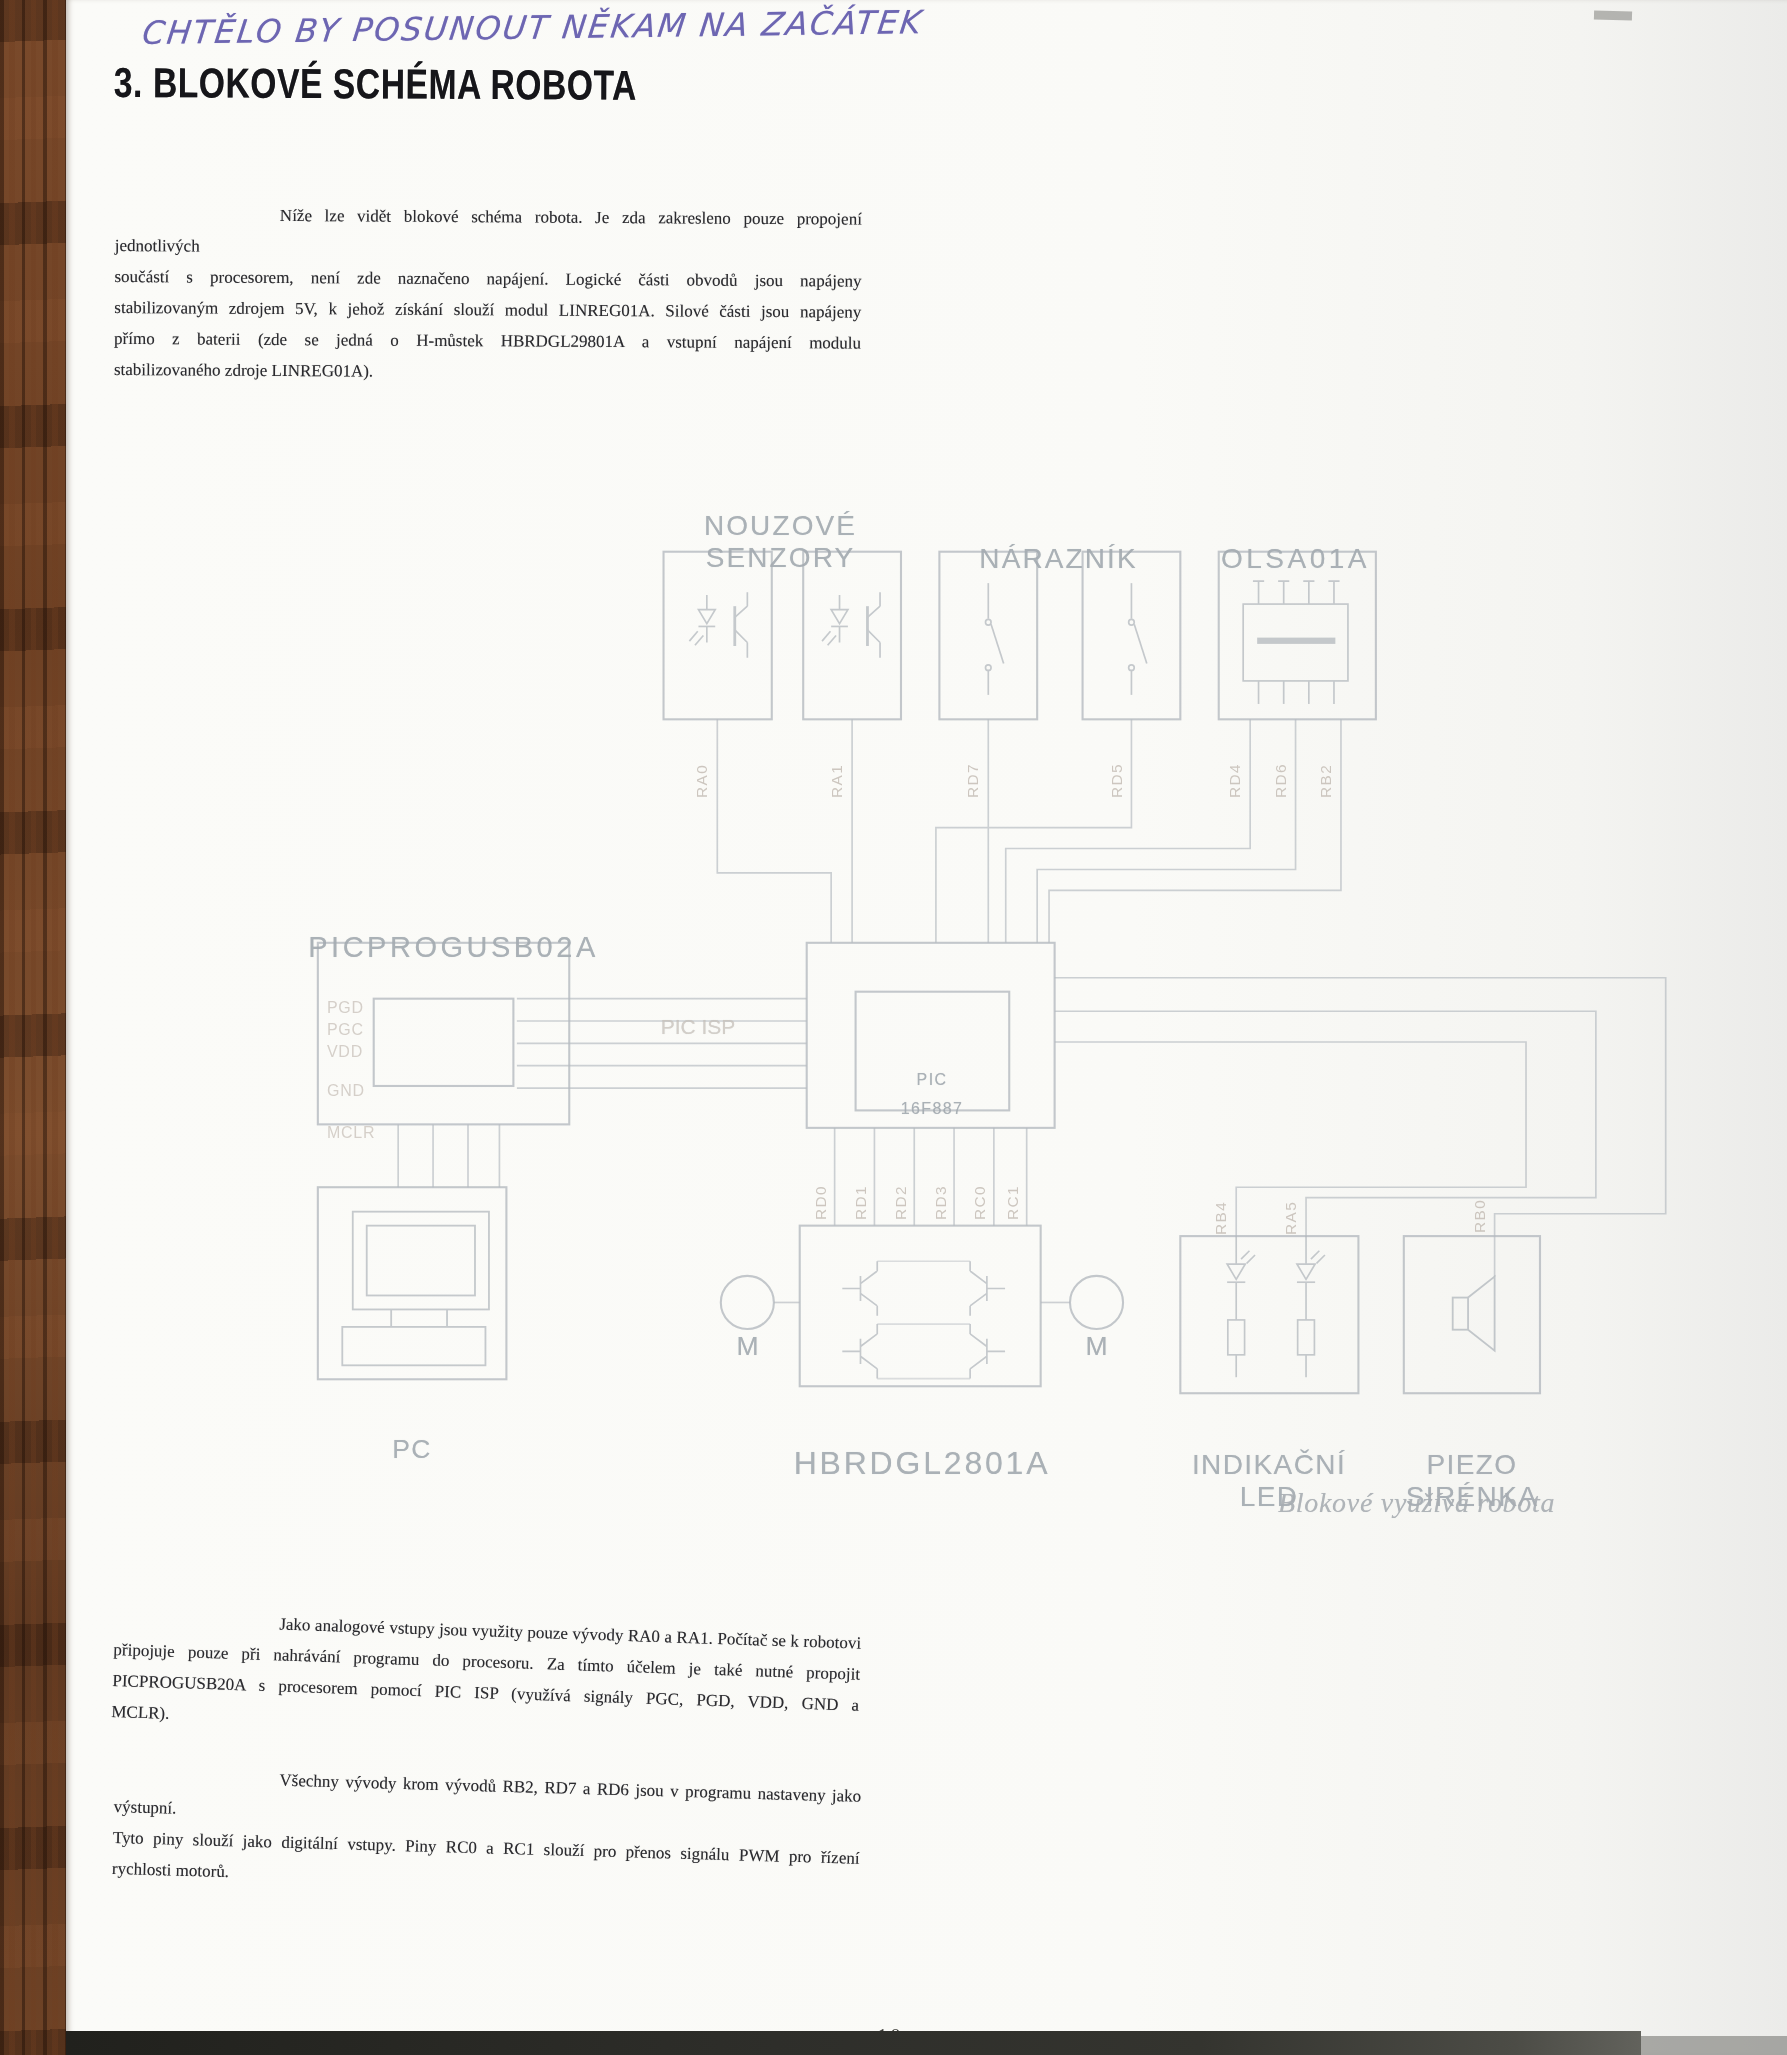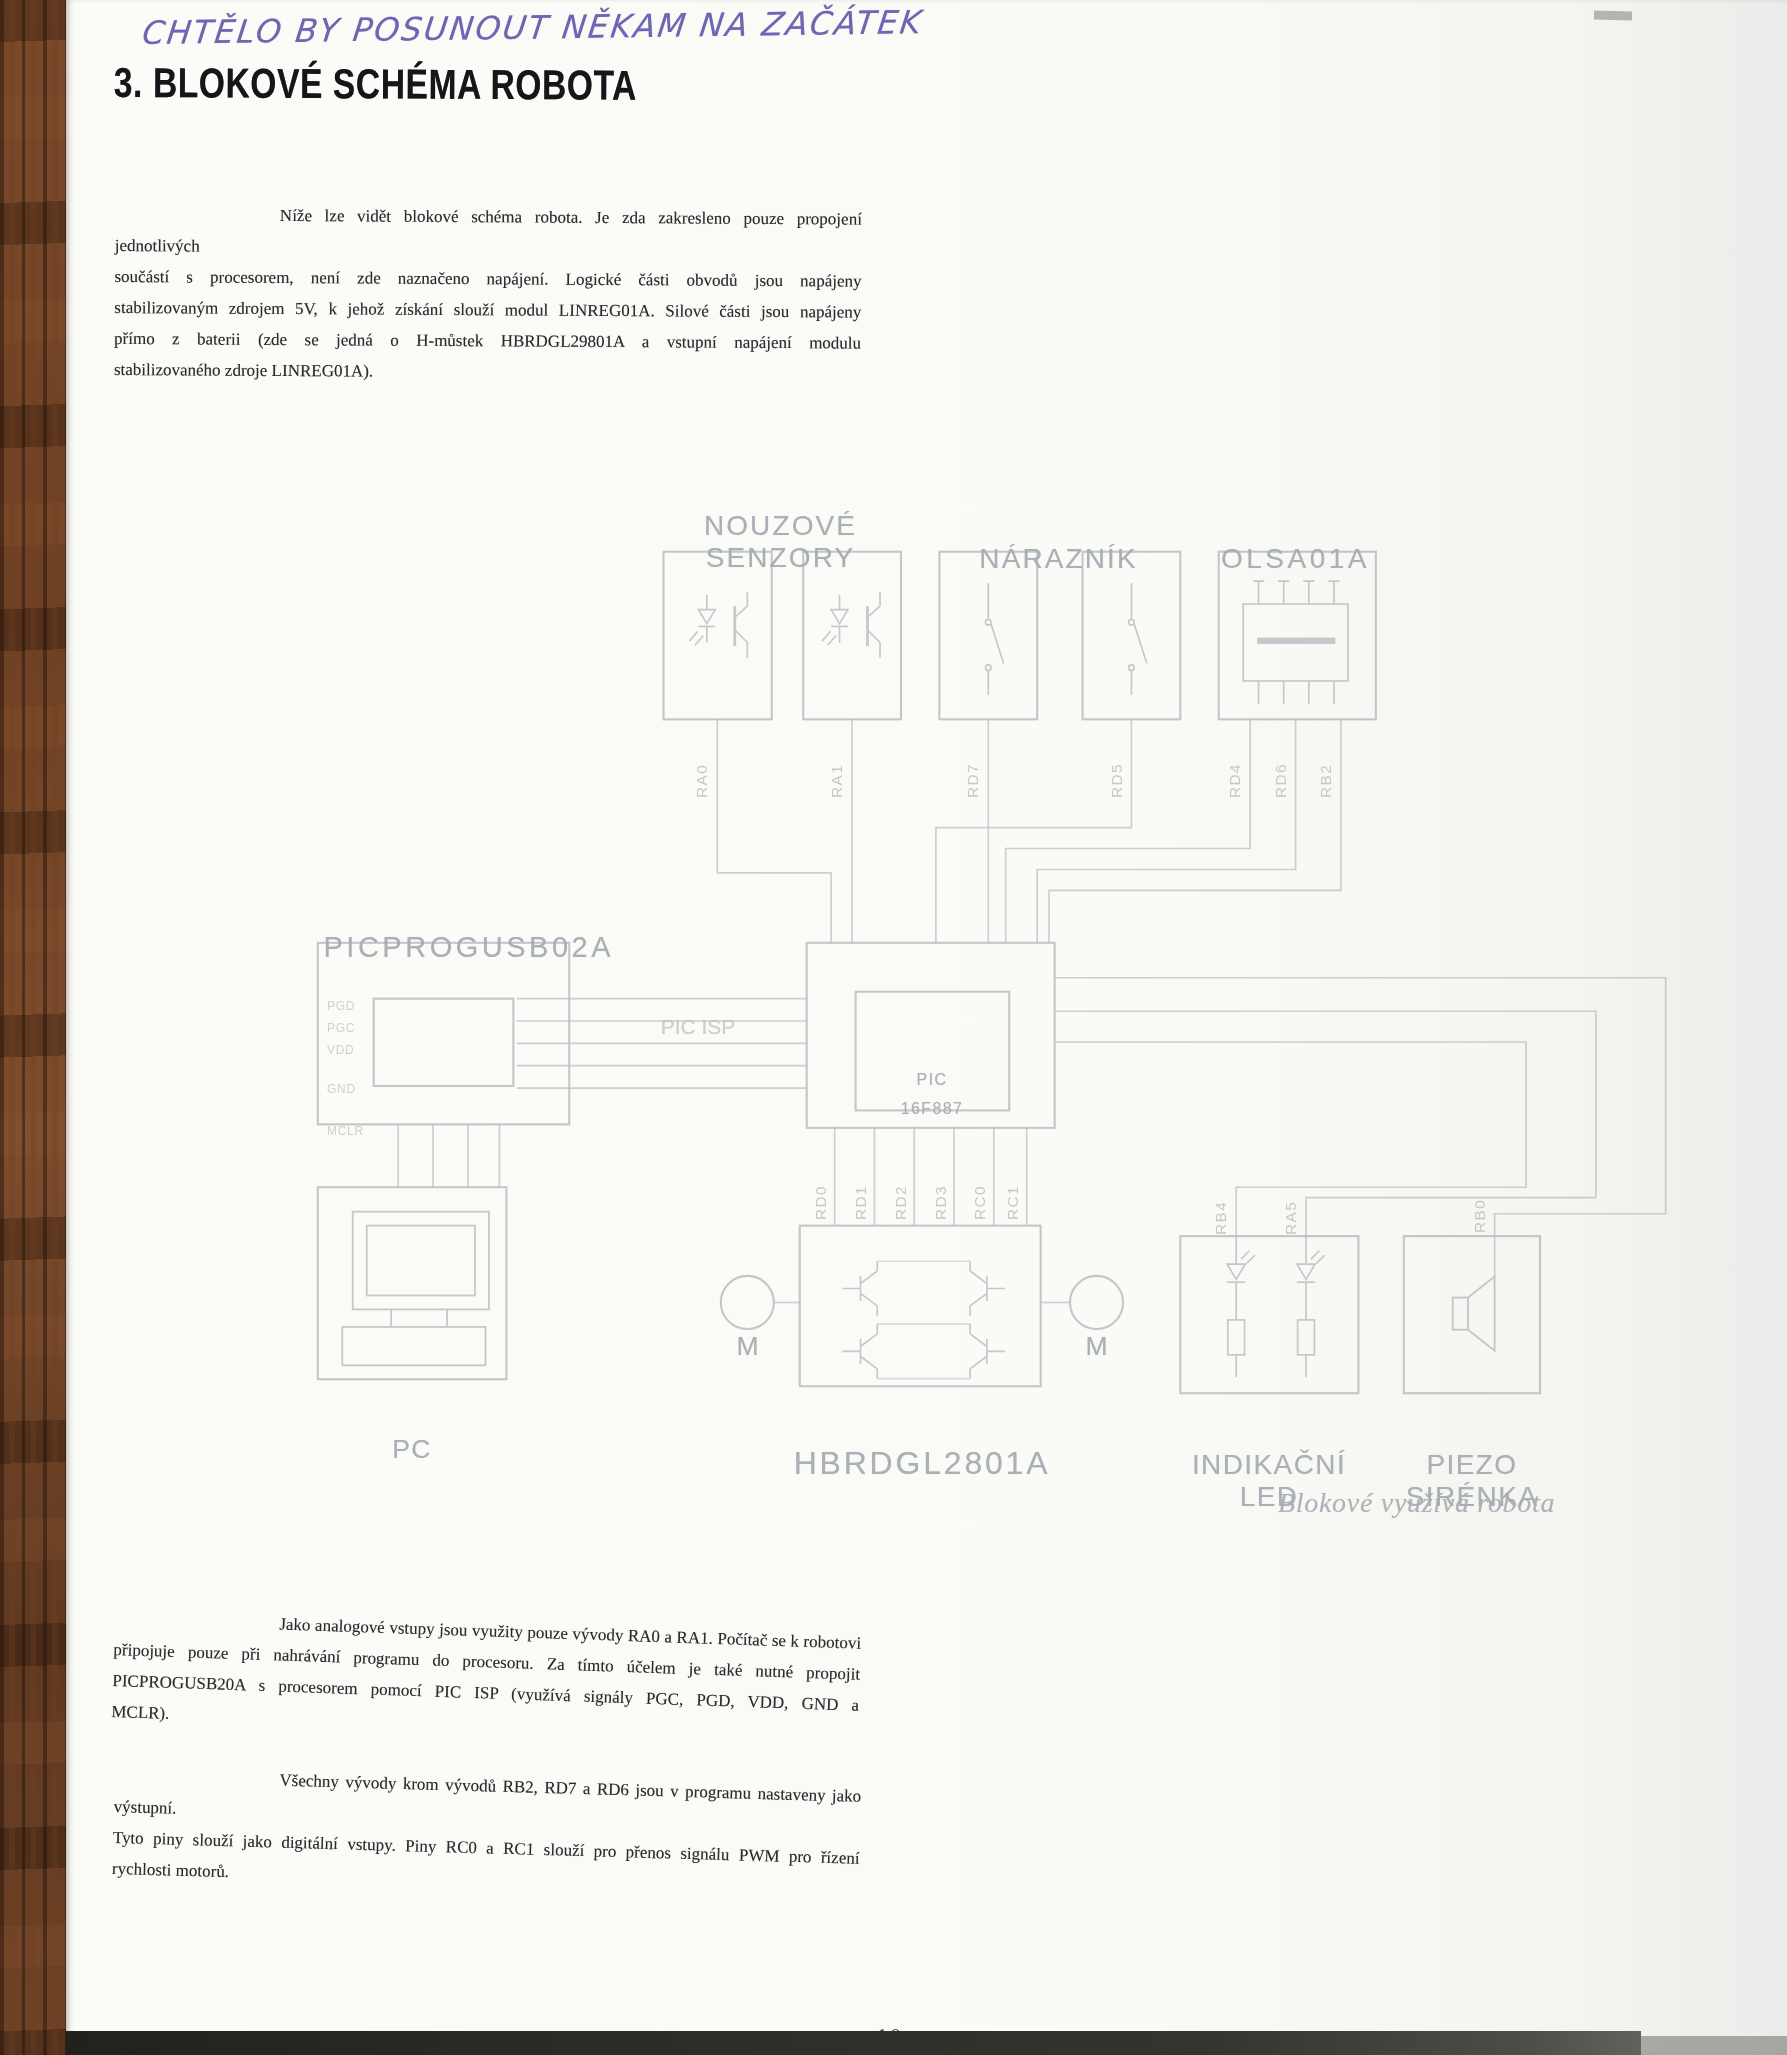--- a/index.html
+++ b/index.html
@@ -36,21 +36,21 @@
   .p1{top:199px;transform:rotate(.35deg);transform-origin:left top;}
   .p2{top:1603px;transform:rotate(1.9deg);transform-origin:left top;}
   .p3{top:1760px;transform:rotate(1.6deg);transform-origin:left top;}
 
   
   svg.art{left:0;top:0;filter:blur(0.3px);}
   .dlabel{font-family:"Liberation Sans",sans-serif;color:#a4abb1;text-align:center;
     white-space:pre-line;opacity:.92;text-shadow:0 0 0.7px rgba(164,171,177,.6);margin-top:44px;}
   .vpin{writing-mode:vertical-rl;transform:rotate(180deg);font-family:"Liberation Sans",sans-serif;
     font-size:15.4px;color:#c2bab2;opacity:.8;letter-spacing:1.4px;}
-  .ipin{font-family:"Liberation Sans",sans-serif;font-size:12px;color:#ccc5be;opacity:.8;letter-spacing:0.7px;}
+  .ipin{font-family:"Liberation Sans",sans-serif;font-size:16px;color:#ccc5be;opacity:.8;letter-spacing:0.7px;}
   .caption{left:1278px;top:1487px;width:335px;font-family:"Liberation Serif",serif;font-style:italic;
     font-size:28px;color:#a8adb2;opacity:.9;letter-spacing:0.7px;text-shadow:0 0 0.7px rgba(168,173,178,.6);}
 
   .pagenum{left:877px;top:2024px;font-size:21px;color:#3a3a36;letter-spacing:2.8px;}
   .band{left:66px;top:2031px;width:1575px;height:25px;z-index:5;
     background:linear-gradient(90deg,#21211d,#2e2e2a 45%,#34342f 72%,#4c4c46 92%,#62625c);}
   .band2{left:1641px;top:2036px;width:147px;height:19.6px;z-index:5;background:#8f8f8b;opacity:.75;}
   .cornermark{left:1594px;top:11.2px;width:38px;height:9px;background:#a8a8a4;opacity:.85;transform:rotate(1.5deg);}
 </style>
 </head>
@@ -214,21 +214,21 @@
   <div class="abs para p3">
       <div class="tline">Všechny vývody krom vývodů RB2, RD7 a RD6 jsou v programu nastaveny jako výstupní.</div>
       <div class="tline">Tyto piny slouží jako digitální vstupy. Piny RC0 a RC1 slouží pro přenos signálu PWM pro řízení</div>
       <div class="tline">rychlosti motorů.</div>
     </div>
 
   <div class="abs dlabel" style="left:676px;top:466px;width:209px;font-size:28px;letter-spacing:2.1px;line-height:32px;">NOUZOVÉ
 SENZORY</div>
   <div class="abs dlabel" style="left:954px;top:499px;width:209px;font-size:28px;letter-spacing:2.1px;">NÁRAZNÍK</div>
   <div class="abs dlabel" style="left:1191px;top:499px;width:209px;font-size:28px;letter-spacing:3.5px;">OLSA01A</div>
-  <div class="abs dlabel" style="left:293px;top:887px;width:321px;font-size:29px;letter-spacing:3.5px;text-align:right;">PICPROGUSB02A</div>
+  <div class="abs dlabel" style="left:293px;top:887px;width:321px;font-size:29px;letter-spacing:3.5px;text-align:center;">PICPROGUSB02A</div>
   <div class="abs dlabel" style="left:862px;top:1021px;width:140px;font-size:16px;letter-spacing:1.4px;line-height:29px;">PIC
 16F887</div>
   <div class="abs dlabel" style="left:628px;top:971px;width:140px;font-size:21px;color:#c6c0b9;opacity:.75;">PIC ISP</div>
   <div class="abs dlabel" style="left:377px;top:1390px;width:70px;font-size:26.5px;letter-spacing:1.4px;">PC</div>
   <div class="abs dlabel" style="left:772px;top:1401px;width:300px;font-size:32px;letter-spacing:2.8px;">HBRDGL2801A</div>
   <div class="abs dlabel" style="left:730px;top:1287px;width:35px;font-size:26.5px;">M</div>
   <div class="abs dlabel" style="left:1079px;top:1287px;width:35px;font-size:26.5px;">M</div>
   <div class="abs dlabel" style="left:1180px;top:1405px;width:178px;font-size:28px;letter-spacing:1.4px;line-height:32px;">INDIKAČNÍ
 LED</div>
   <div class="abs dlabel" style="left:1383px;top:1405px;width:178px;font-size:28px;letter-spacing:1.4px;line-height:32px;">PIEZO

